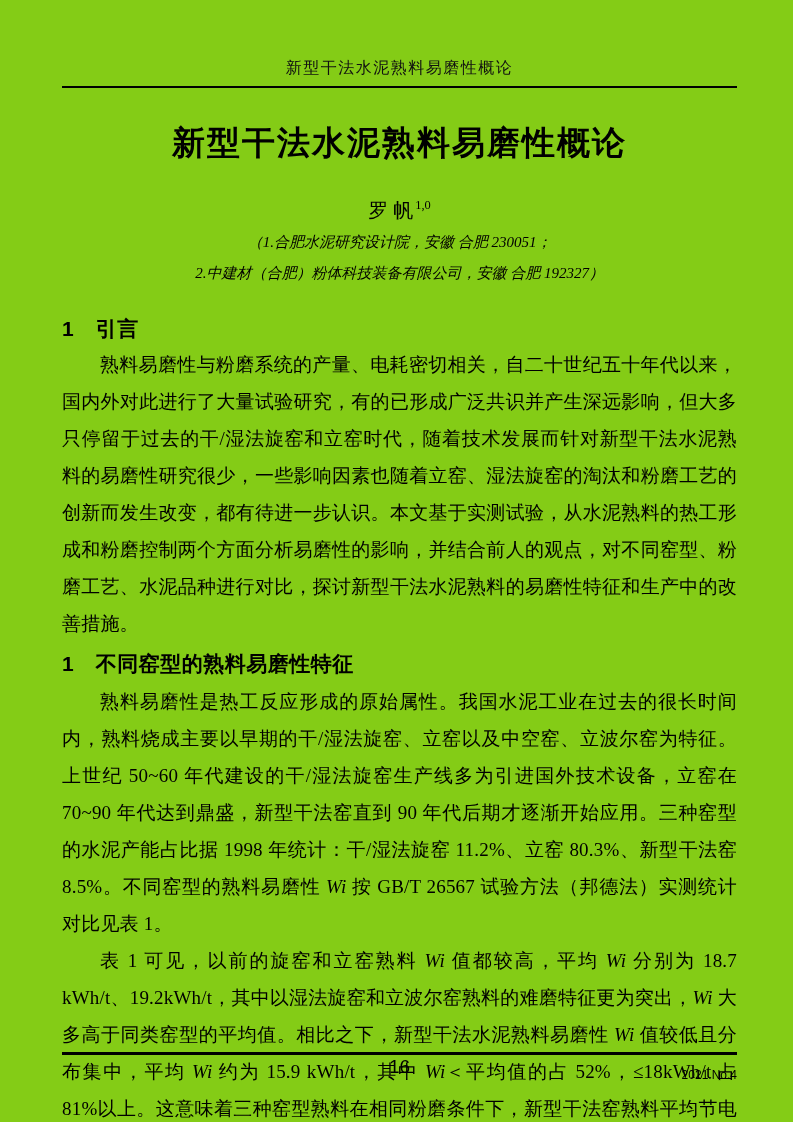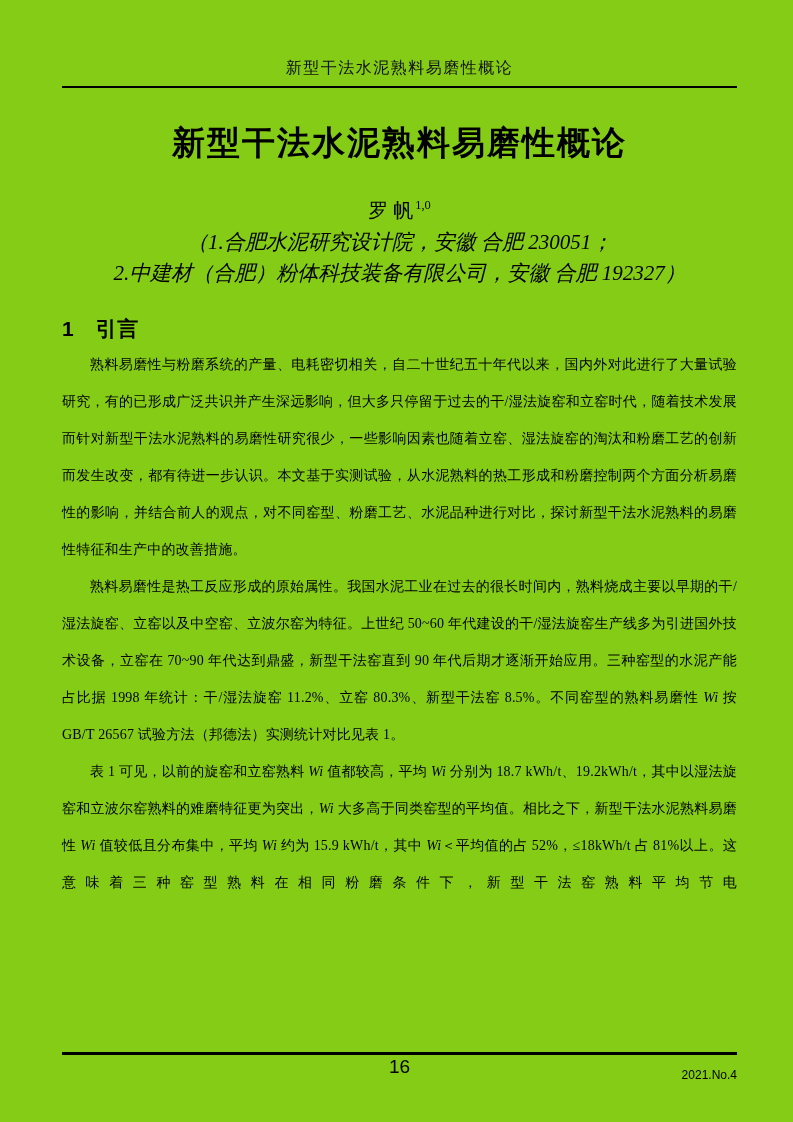--- a/index.html
+++ b/index.html
@@ -47,38 +47,38 @@
   }
   .author-line sup {
     font-size: 62%;
     vertical-align: super;
     margin-left: 2px;
   }
 
   .affiliations {
     margin-top: 2px;
     text-align: center;
-    font-size: 21px;
+    font-size: 15px;
     line-height: 31px;
     font-style: italic;
   }
 
   .section-heading {
     font-family: "Liberation Sans", "DejaVu Sans", sans-serif;
     font-weight: bold;
     font-size: 21px;
     line-height: 30px;
     letter-spacing: 0.5px;
   }
   .section-heading.h0 { margin: 25px 0 2px 0; }
   .section-heading.h1 { margin: 7px 0 4px 0; }
 
   .para {
     margin: 0;
-    font-size: 14px;
+    font-size: 19px;
     line-height: 37px;
     text-align: justify;
     text-justify: inter-character;
     text-indent: 2em;
     letter-spacing: 0.2px;
   }
   .para.last-stretch { text-align-last: justify; }
   .para i { font-style: italic; }
 
   .footer-rule {
@@ -129,20 +129,21 @@
 
     <div class="affiliations">
       <div>（1.合肥水泥研究设计院，安徽 合肥 230051；</div>
       <div>2.中建材（合肥）粉体科技装备有限公司，安徽 合肥 192327）</div>
     </div>
 
     <h2 class="section-heading h0">1　引言</h2>
 
     <p class="para">熟料易磨性与粉磨系统的产量、电耗密切相关，自二十世纪五十年代以来，国内外对此进行了大量试验研究，有的已形成广泛共识并产生深远影响，但大多只停留于过去的干/湿法旋窑和立窑时代，随着技术发展而针对新型干法水泥熟料的易磨性研究很少，一些影响因素也随着立窑、湿法旋窑的淘汰和粉磨工艺的创新而发生改变，都有待进一步认识。本文基于实测试验，从水泥熟料的热工形成和粉磨控制两个方面分析易磨性的影响，并结合前人的观点，对不同窑型、粉磨工艺、水泥品种进行对比，探讨新型干法水泥熟料的易磨性特征和生产中的改善措施。</p>
 
+    <h2 class="section-heading h1">1　不同窑型的熟料易磨性特征</h2>
 
     <p class="para">熟料易磨性是热工反应形成的原始属性。我国水泥工业在过去的很长时间内，熟料烧成主要以早期的干/湿法旋窑、立窑以及中空窑、立波尔窑为特征。上世纪 50~60 年代建设的干/湿法旋窑生产线多为引进国外技术设备，立窑在 70~90 年代达到鼎盛，新型干法窑直到 90 年代后期才逐渐开始应用。三种窑型的水泥产能占比据 1998 年统计：干/湿法旋窑 11.2%、立窑 80.3%、新型干法窑 8.5%。不同窑型的熟料易磨性 <i>Wi</i> 按 GB/T 26567 试验方法（邦德法）实测统计对比见表 1。</p>
 
     <p class="para last-stretch">表 1 可见，以前的旋窑和立窑熟料 <i>Wi</i> 值都较高，平均 <i>Wi</i> 分别为 18.7 kWh/t、19.2kWh/t，其中以湿法旋窑和立波尔窑熟料的难磨特征更为突出，<i>Wi</i> 大多高于同类窑型的平均值。相比之下，新型干法水泥熟料易磨性 <i>Wi</i> 值较低且分布集中，平均 <i>Wi</i> 约为 15.9 kWh/t，其中 <i>Wi</i>＜平均值的占 52%，≤18kWh/t 占 81%以上。这意味着三种窑型熟料在相同粉磨条件下，新型干法窑熟料平均节电</p>
 
   </div>
 
   <div class="footer-rule"></div>
   <div class="footer-row">
     <div class="page-number">16</div>

